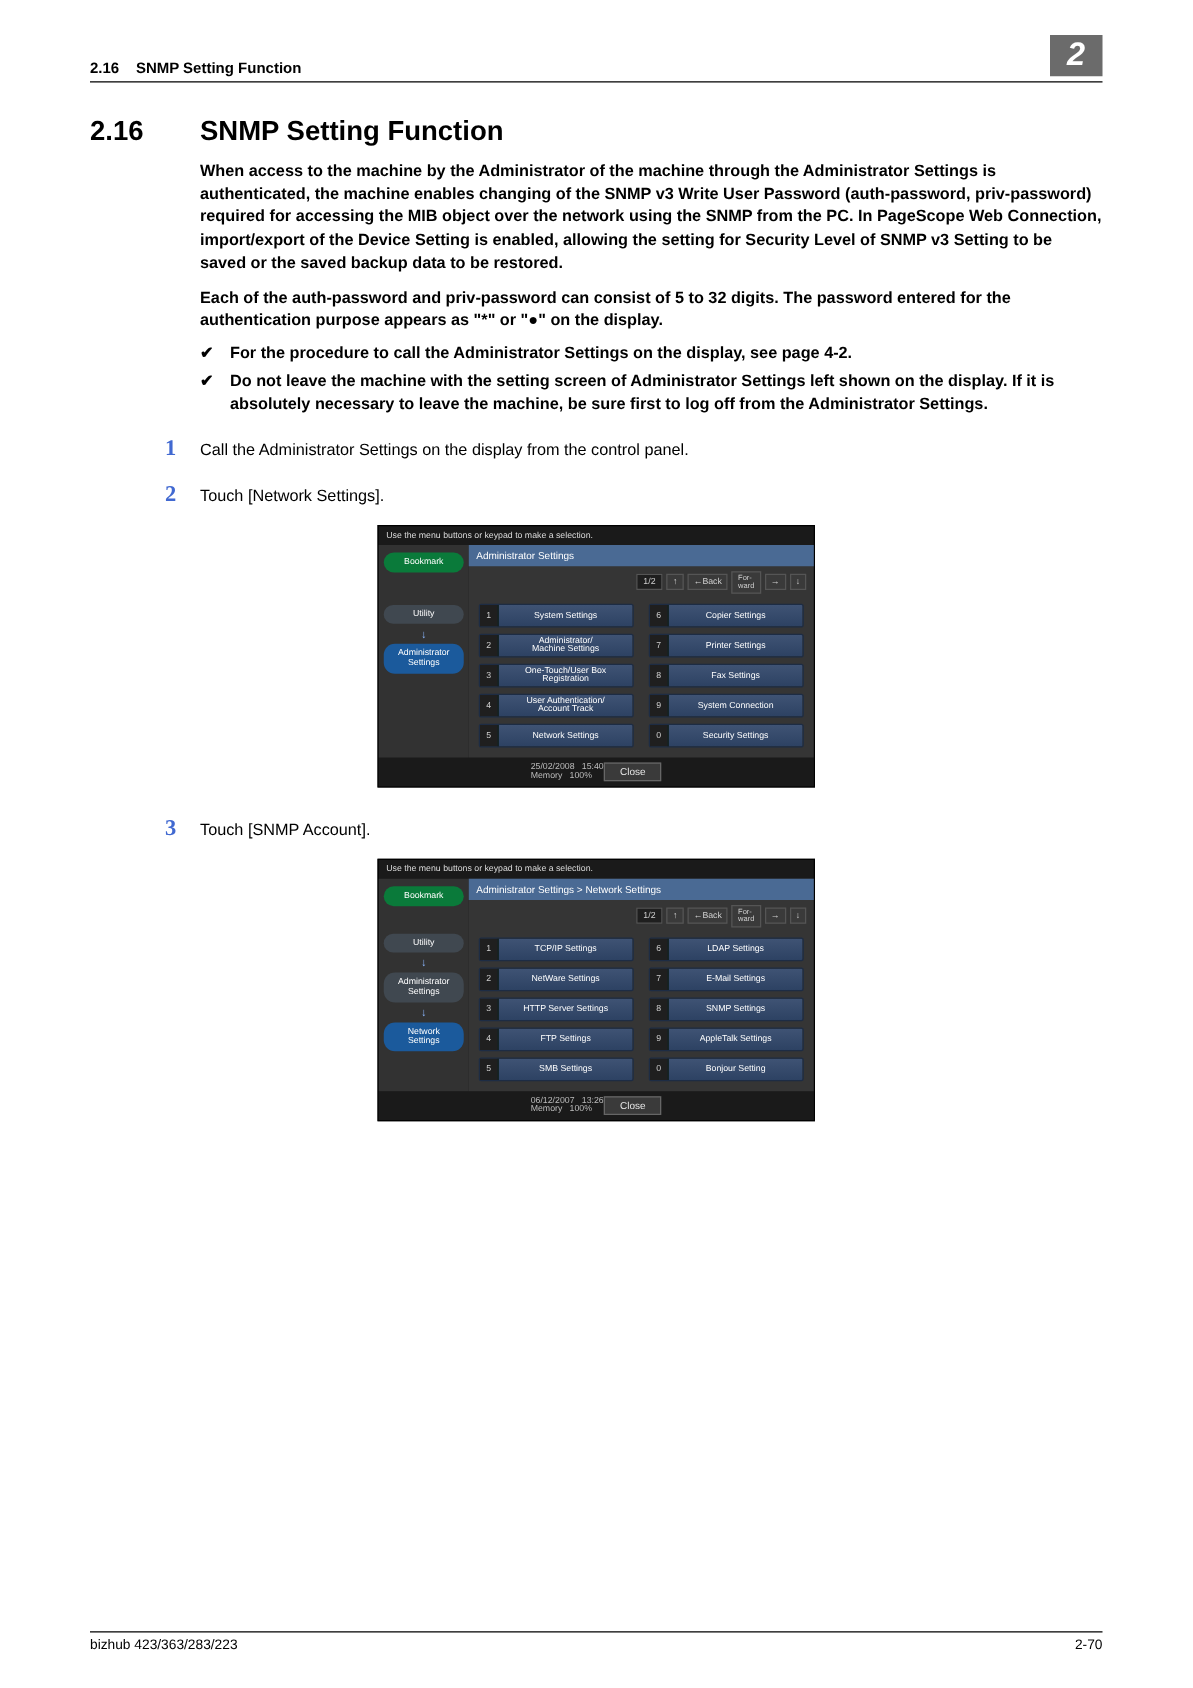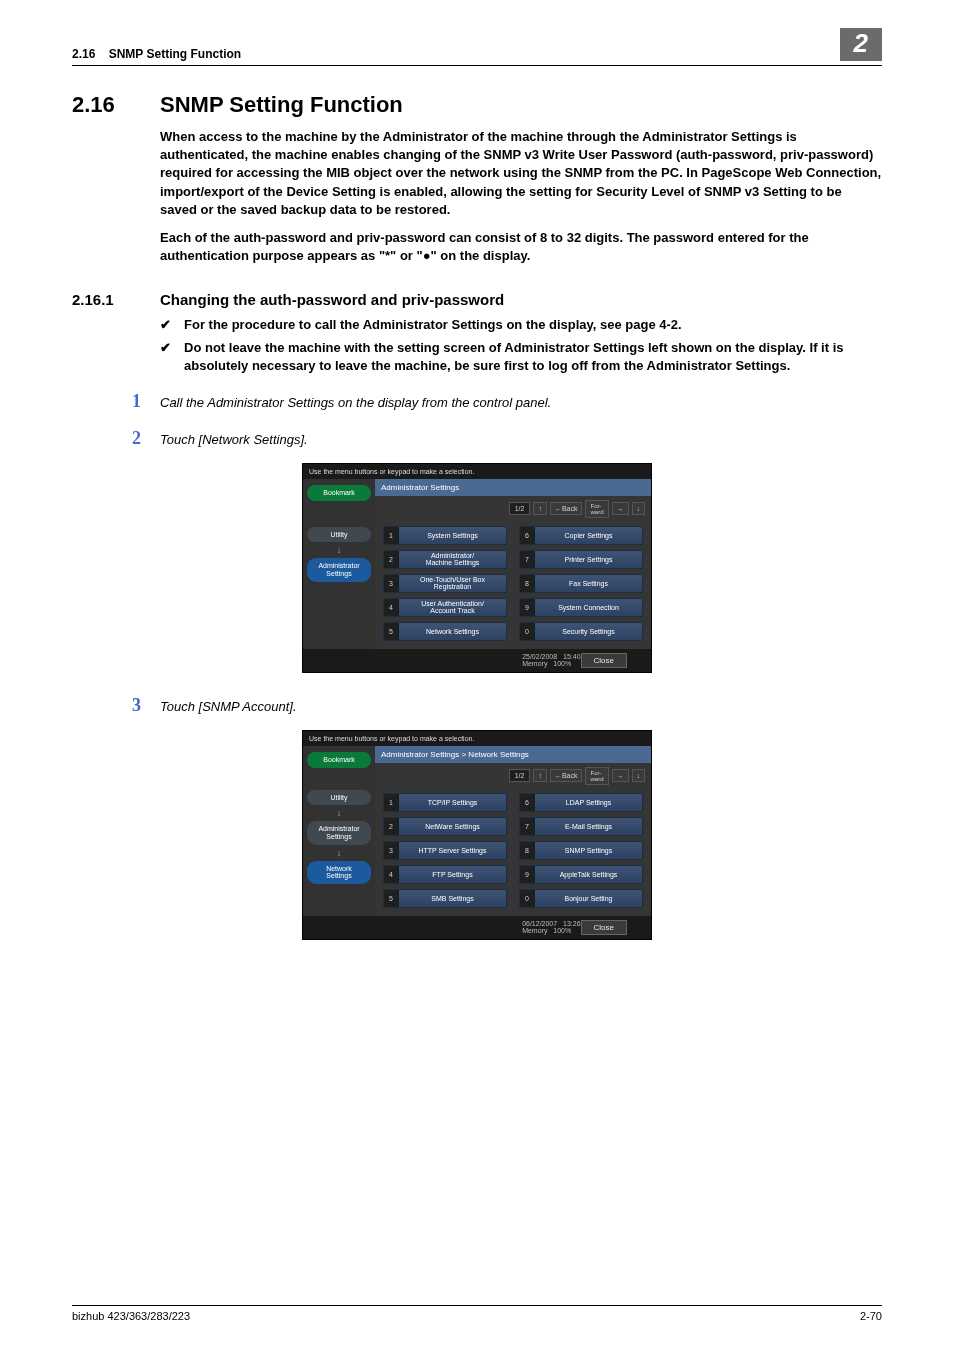--- a/index.html
+++ b/index.html
@@ -14,40 +14,40 @@
   .para{font-size:13px;line-height:1.4;margin-top:10px;}
   .h2-row{display:flex;align-items:baseline;margin-top:26px;}
   .h2-num{font-size:15px;font-weight:bold;width:88px;flex-shrink:0;}
   .h2-txt{font-size:15px;font-weight:bold;}
   .sub{font-size:13px;margin-top:8px;}
   ul.chk{list-style:none;padding:0;margin:8px 0 0 0;}
   ul.chk li{font-size:13px;line-height:1.4;padding-left:24px;text-indent:-24px;margin-top:4px;}
   ul.chk li::before{content:"\2714";font-weight:bold;display:inline-block;width:24px;text-indent:0;}
   .step-row{display:flex;align-items:baseline;margin-top:16px;}
   .step-num{font-family:Georgia,'Times New Roman',serif;font-weight:bold;color:#4169d1;font-size:18px;width:28px;flex-shrink:0;margin-left:60px;}
-  .step-txt{font-size:13px;font-style:italic;}
+  .step-txt{font-size:13px;}
   .shot{width:348px;margin:14px auto 0;background:#1a1a1a;border:1px solid #000;font-family:Verdana,Arial,sans-serif;}
   .shot-inst{color:#dcdcdc;font-size:7px;padding:4px 6px;}
   .shot-body{display:flex;}
   .side{width:72px;background:#323232;padding:6px 4px;box-sizing:border-box;display:flex;flex-direction:column;gap:6px;}
   .pill{border-radius:9px;font-size:7px;color:#fff;text-align:center;padding:4px 2px;line-height:1.1;}
   .pill.green{background:#0a7a3a;}
   .pill.dark{background:#404850;}
   .pill.blue{background:#1b5a9c;}
   .arrow-dn{color:#8bb7ff;font-size:9px;text-align:center;margin:-3px 0;}
   .pane{flex:1;background:#353535;}
   .pane-title{background:#4a6a94;color:#fff;font-size:8px;padding:4px 6px;}
   .pag-row{display:flex;justify-content:flex-end;align-items:center;gap:3px;padding:4px 6px;}
   .pag-box{background:#1f1f1f;color:#cfcfcf;font-size:7px;padding:2px 5px;border:1px solid #555;}
   .pag-btn{background:#3a3a3a;color:#cfcfcf;font-size:7px;padding:2px 4px;border:1px solid #555;}
   .grid{display:grid;grid-template-columns:1fr 1fr;gap:5px 12px;padding:4px 8px 8px;}
   .gbtn{display:flex;align-items:center;background:linear-gradient(#3f5374,#2d4263);border:1px solid #1d2c44;border-radius:2px;height:19px;box-sizing:border-box;}
   .gbtn .n{background:#1f1f1f;color:#cfcfcf;font-size:7px;width:14px;text-align:center;align-self:stretch;display:flex;align-items:center;justify-content:center;border-right:1px solid #122;}
   .gbtn .l{flex:1;color:#fff;font-size:7px;text-align:center;padding:0 2px;line-height:1.05;}
-  .shot-foot{display:flex;justify-content:flex-end;align-items:center;background:#1a1a1a;padding:4px 24px;color:#bcbcbc;font-size:7px;}
+  .shot-foot{display:flex;justify-content:center;align-items:center;background:#1a1a1a;padding:4px 8px;color:#bcbcbc;font-size:7px;}
   .close-btn{background:#3a3a3a;color:#e6e6e6;border:1px solid #666;padding:2px 12px;font-size:8px;}
   .ftr{position:absolute;bottom:28px;left:72px;right:72px;border-top:1px solid #000;display:flex;justify-content:space-between;font-size:11px;padding-top:4px;}
   .bullet{font-family:Arial;}
 </style>
 </head>
 <body>
 
 <div class="page">
   <div class="hdr-line">
     <div>
@@ -58,28 +58,24 @@
   <div class="hdr-rule"></div>
 
   <div class="h1-row">
     <div class="h1-num">2.16</div>
     <div class="h1-txt">SNMP Setting Function</div>
   </div>
 
   <div class="body-col">
     <div class="para">When access to the machine by the Administrator of the machine through the Administrator Settings is authenticated, the machine enables changing of the SNMP v3 Write User Password (auth-password, priv-password) required for accessing the MIB object over the network using the SNMP from the PC. In PageScope Web Connection, import/export of the Device Setting is enabled, allowing the setting for Security Level of SNMP v3 Setting to be saved or the saved backup data to be restored.</div>
     <div class="para">
-      <span>Each of the auth-password and priv-password can consist of 8 to 32 digits. The password entered for the authentication purpose appears as "*" or "</span><span class="bullet">●</span><span>" on the display.</span>
-    </div>
-  </div>
-
-  <div class="h2-row">
-    <div class="h2-num">2.16.1</div>
-    <div class="h2-txt">Changing the auth-password and priv-password</div>
-  </div>
+      <span>Each of the auth-password and priv-password can consist of 5 to 32 digits. The password entered for the authentication purpose appears as "*" or "</span><span class="bullet">●</span><span>" on the display.</span>
+    </div>
+  </div>
+
 
   <div class="body-col">
     <ul class="chk">
       <li>For the procedure to call the Administrator Settings on the display, see page 4-2.</li>
       <li>Do not leave the machine with the setting screen of Administrator Settings left shown on the display. If it is absolutely necessary to leave the machine, be sure first to log off from the Administrator Settings.</li>
     </ul>
   </div>
 
   <div class="step-row">
     <div class="step-num">1</div>

